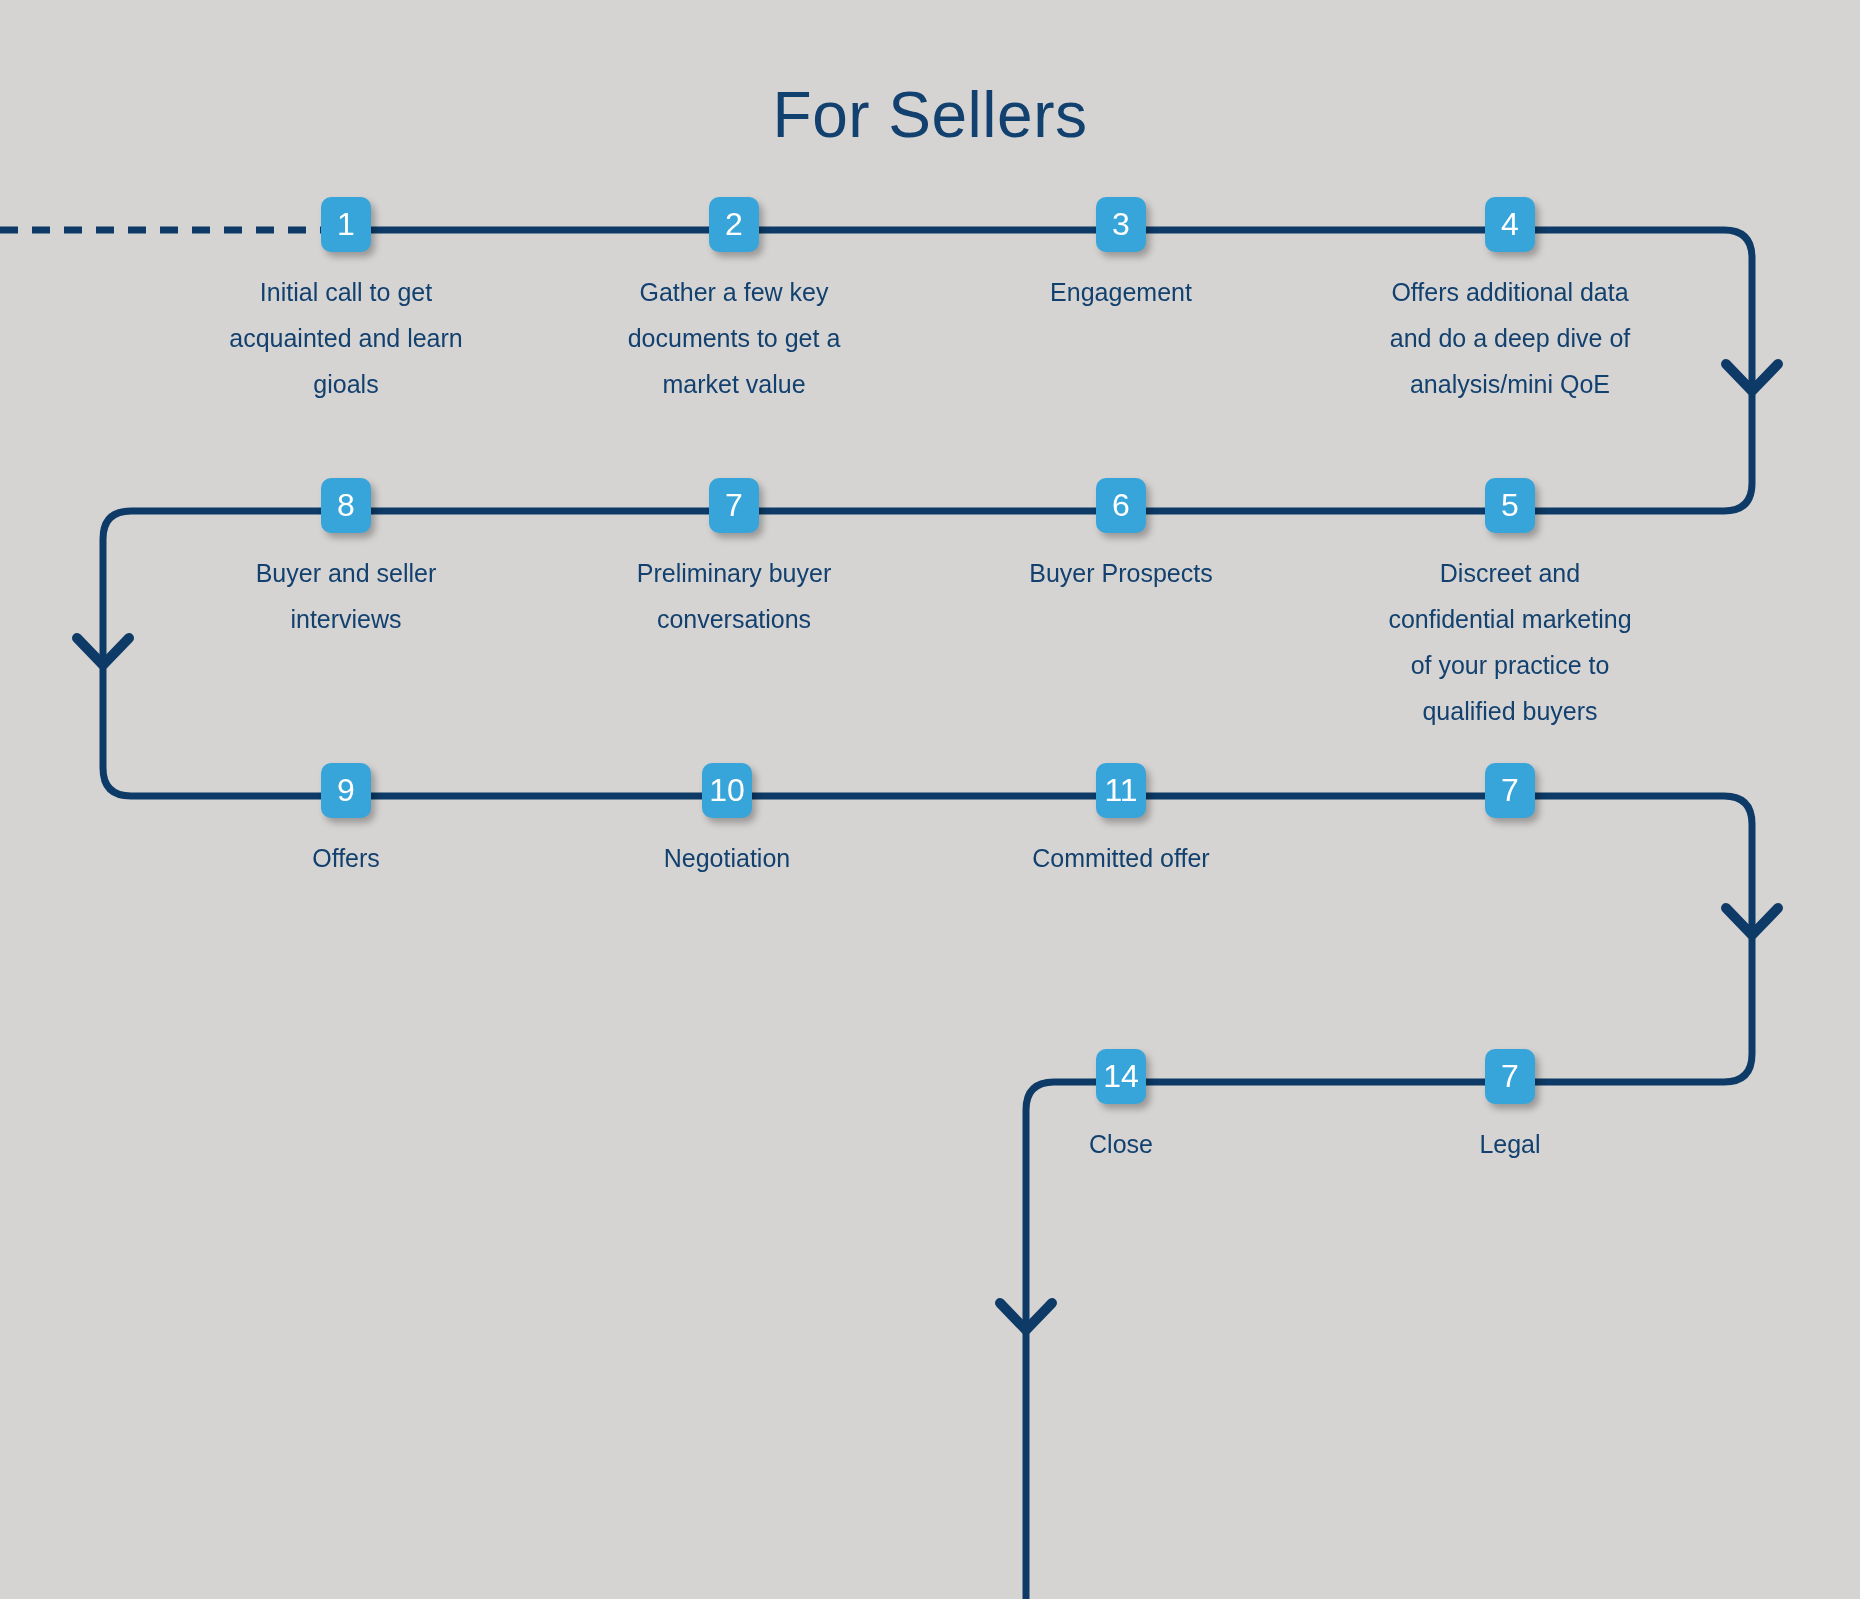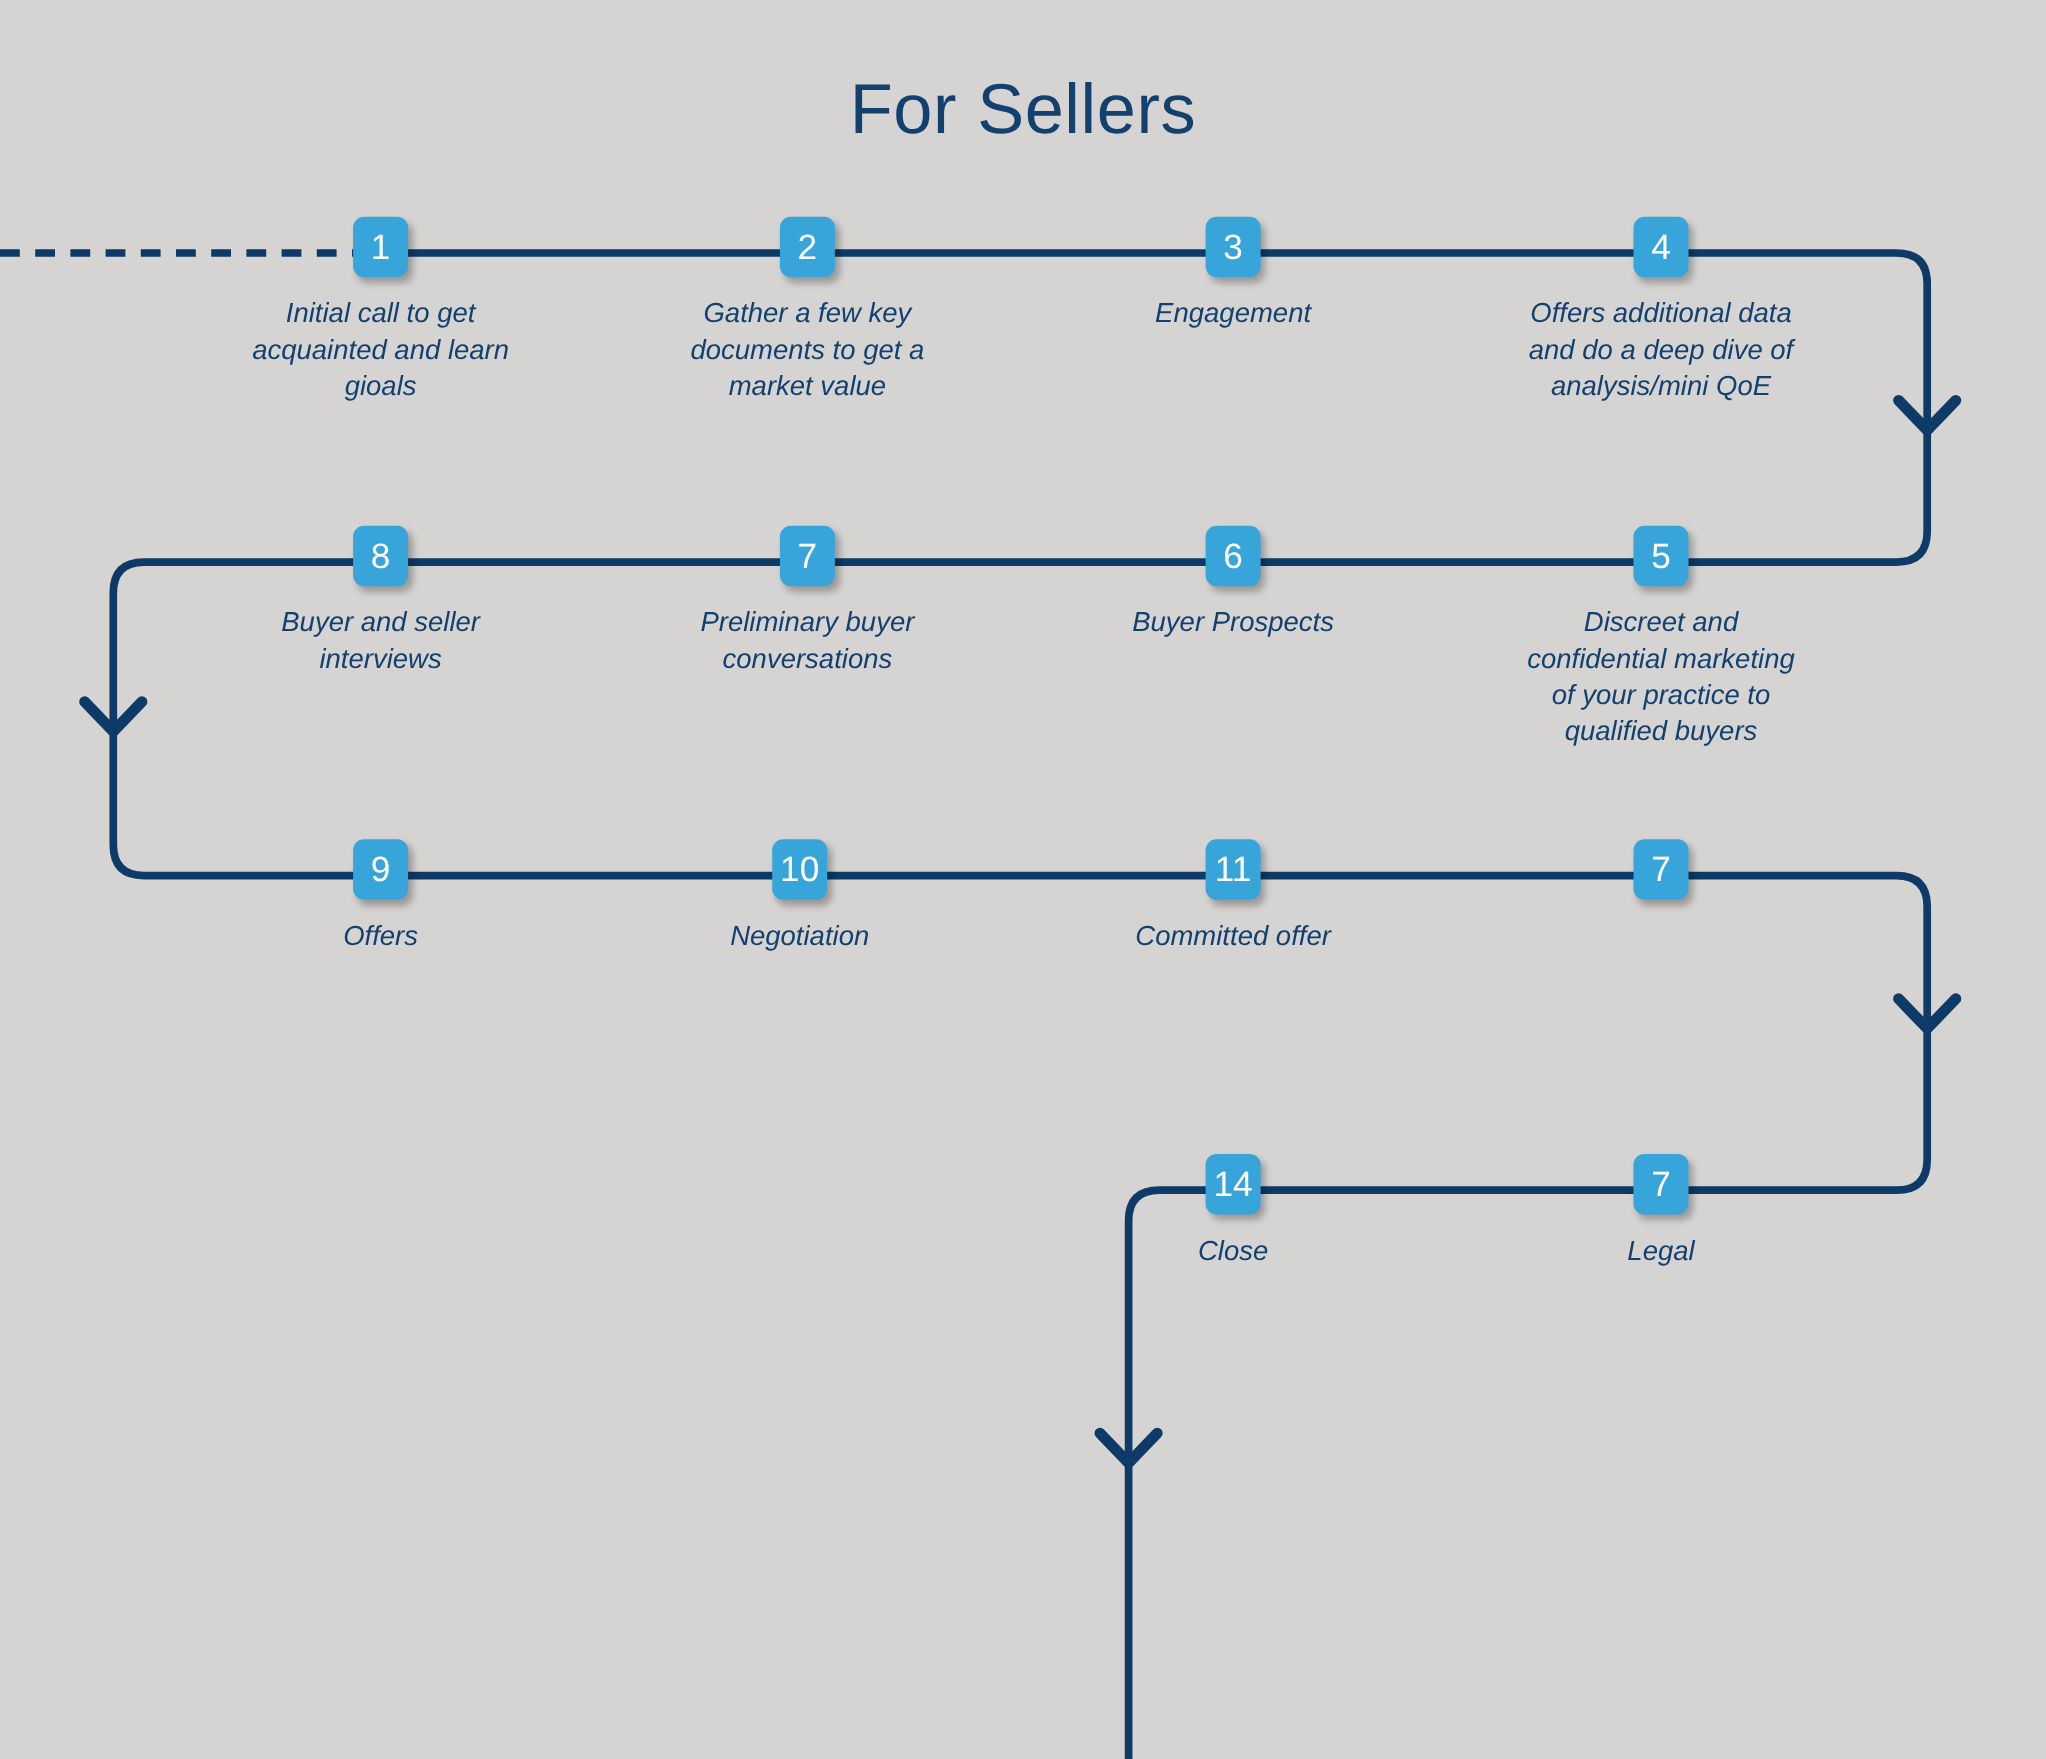--- a/index.html
+++ b/index.html
@@ -34,21 +34,21 @@
   .flow-arrow {
     fill: none;
     stroke: #0d3a66;
     stroke-width: 10;
     stroke-linecap: round;
     stroke-linejoin: round;
   }
   .page-title {
     position: absolute;
     left: 0;
-    top: 62px;
+    top: 78px;
     width: 100%;
     margin: 0;
     text-align: center;
     font-size: 64px;
     font-weight: 500;
     color: #12406f;
     letter-spacing: 0.5px;
   }
   .step {
     position: absolute;
@@ -63,25 +63,24 @@
     background: #38a5da;
     color: #ffffff;
     font-size: 32px;
     line-height: 55px;
     text-align: center;
     box-shadow: 4px 5px 7px rgba(0,0,0,0.28);
   }
   .step-label {
     margin-top: 17px;
     font-size: 25px;
-    line-height: 33px;
+    line-height: 46px;
     font-weight: 500;
     color: #12406f;
     white-space: pre-line;
-    font-style: italic;
   }
 </style>
 </head>
 <body>
 
 <div class="canvas">
 
   <svg class="flow-svg" viewBox="0 0 1860 1599">
     <path class="flow-line-dashed" d="M 0 230 H 350"></path>
     <path class="flow-line" d="M 346 230 H 1724 Q 1752 230 1752 258 V 483 Q 1752 511 1724 511 H 131 Q 103 511 103 539 V 768 Q 103 796 131 796 H 1724 Q 1752 796 1752 824 V 1054 Q 1752 1082 1724 1082 H 1054 Q 1026 1082 1026 1110 V 1599"></path>

